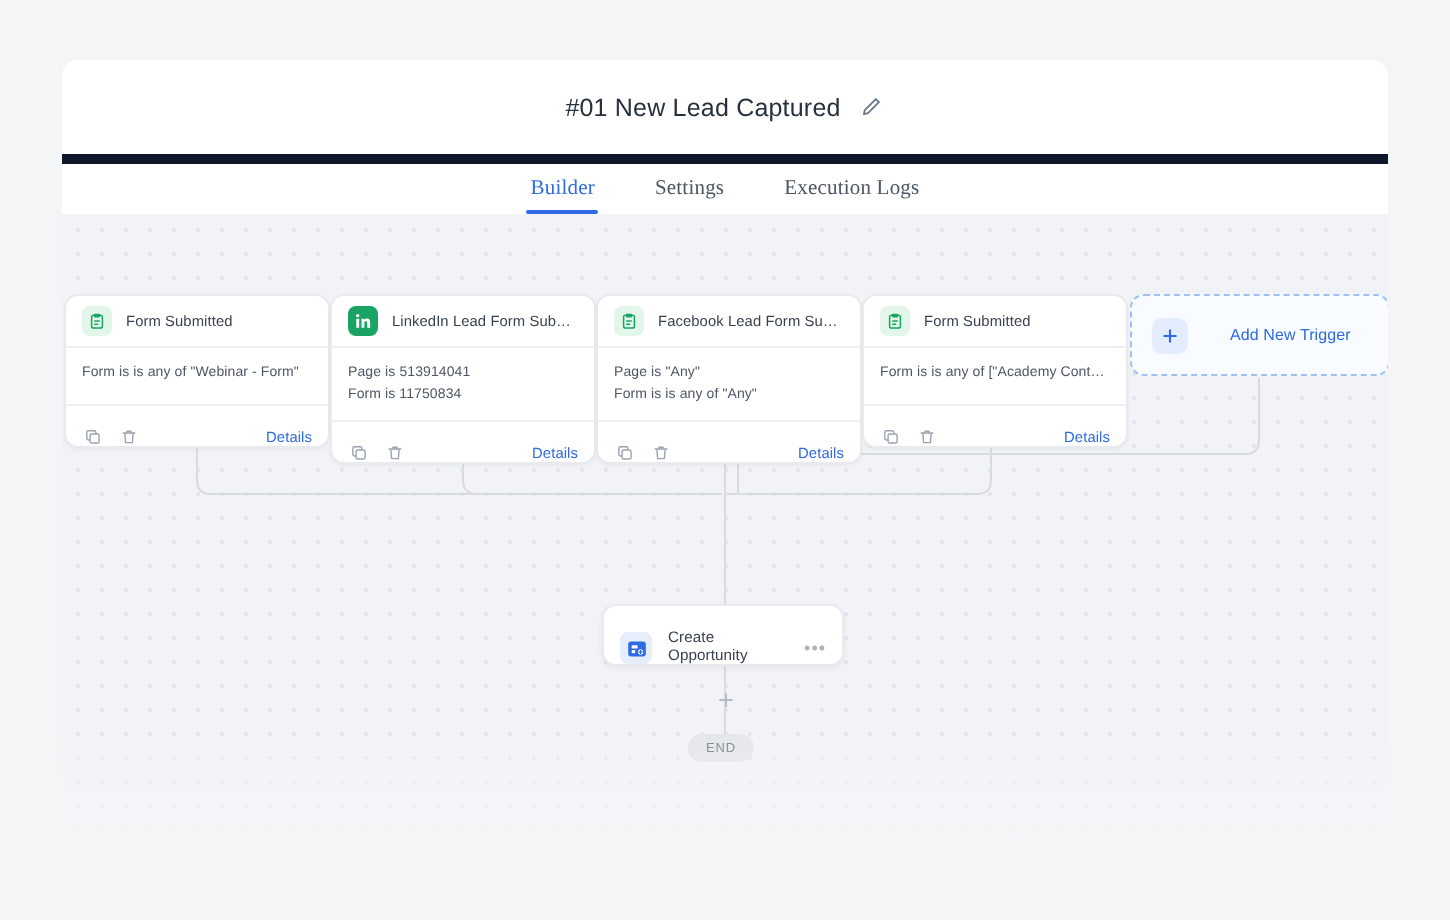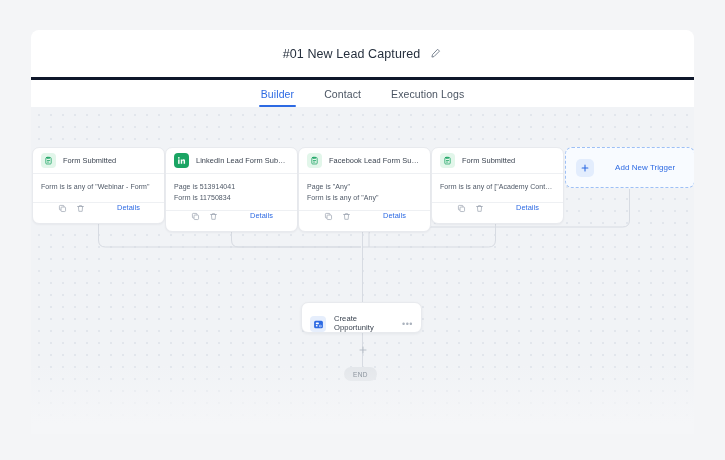--- a/index.html
+++ b/index.html
@@ -53,26 +53,27 @@
     align-items: center;
     justify-content: center;
     width: 14px;
     height: 14px;
     color: #6b7685;
     cursor: pointer;
   }
 
   .tabs-row {
     height: 30px;
-    border-top: 3px solid #0f172a;
+    border-top: 5px solid #0f172a;
     display: flex;
     align-items: flex-end;
     justify-content: center;
     gap: 26px;
     padding-bottom: 0;
+    font-family: Liberation Serif, serif;
   }
 
   .tab {
     font-size: 10.5px;
     color: #4b5563;
     padding: 0 2px 7px 2px;
     cursor: pointer;
     position: relative;
     letter-spacing: 0.1px;
   }
@@ -181,22 +182,22 @@
     line-height: 11px;
     white-space: nowrap;
     overflow: hidden;
     text-overflow: ellipsis;
     letter-spacing: 0.05px;
   }
 
   .card-foot {
     height: 20px;
     display: flex;
-    align-items: flex-start;
-    padding: 0 24px;
+    align-items: flex-end;
+    padding: 0 8px;
     gap: 8px;
   }
 
   .foot-icon {
     width: 10px;
     height: 10px;
     color: #9aa3af;
     display: inline-flex;
     align-items: center;
     justify-content: center;
@@ -331,21 +332,21 @@
       <span class="page-title">#01 New Lead Captured</span>
       <span class="edit-icon">
         <svg viewBox="0 0 16 16" width="11" height="11" fill="none" stroke="currentColor" stroke-width="1.3" stroke-linecap="round" stroke-linejoin="round">
           <path d="M11.5 2.2l2.3 2.3-8 8-3 0.7 0.7-3z"></path>
         </svg>
       </span>
     </div>
 
     <div class="tabs-row">
       <div class="tab active">Builder</div>
-      <div class="tab">Contact</div>
+      <div class="tab">Settings</div>
       <div class="tab">Execution Logs</div>
     </div>
 
   </div>
 
   <div class="canvas">
 
     <svg class="wires" viewBox="0 0 663 327">
       <g fill="none" stroke="#d7dbe2" stroke-width="1">
 

